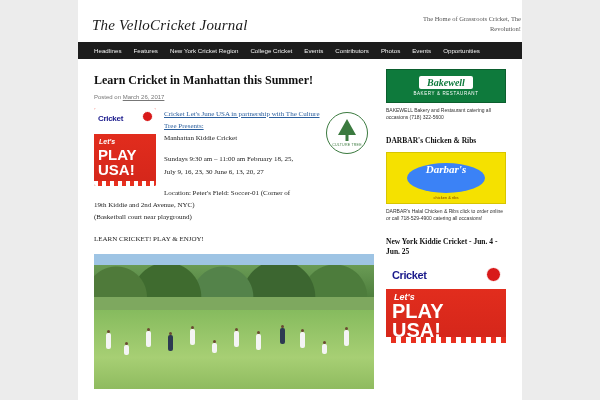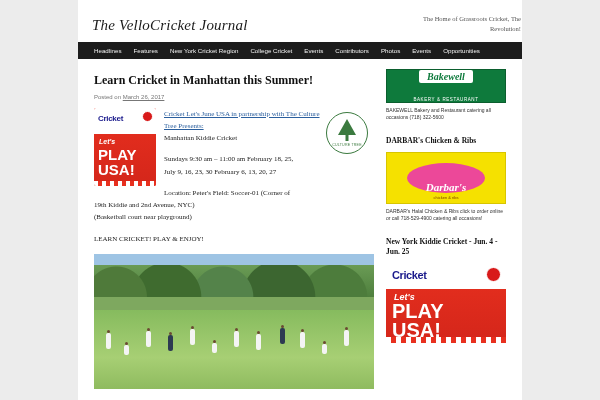--- a/index.html
+++ b/index.html
@@ -210,21 +210,21 @@
   .sb-caption {
     font-size: 5px; color: #333; line-height: 1.5;
     font-family: "Liberation Sans", sans-serif;
     margin-top: 4px;
   }
   .bakewell {
     width: 100%; height: 34px;
     background: #0e7a3c;
     border: 1px solid #0b5e2e;
     position: relative;
-    display: flex; flex-direction: column; justify-content: space-between;
+    display: flex; flex-direction: column; justify-content: center;
     align-items: center;
   }
   .bakewell .plate {
     background: #fff; color: #0e7a3c;
     font-family: "Liberation Serif", serif;
     font-weight: bold; font-style: italic;
     font-size: 10px; padding: 0 8px; border-radius: 2px;
     line-height: 13px;
   }
   .bakewell .sub {
@@ -233,22 +233,22 @@
   }
   .darbar {
     width: 100%; height: 52px;
     background: #f5e100;
     border: 1px solid #d8c500;
     position: relative;
     display: flex; align-items: center; justify-content: center;
   }
   .darbar .ellipse {
     width: 78px; height: 30px; border-radius: 50%;
-    background: #ec4899;
-    display: flex; align-items: flex-end; justify-content: center;
+    background: #3b82f6;
+    display: flex; align-items: flex-start; justify-content: center;
   }
   .darbar .ellipse span {
     color: #fff; font-family: "Liberation Serif", serif;
     font-weight: bold; font-style: italic; font-size: 11px;
   }
   .darbar .tag {
     position: absolute; bottom: 3px; left: 0; right: 0;
     text-align: center; font-size: 4px; color: #7a3d00;
     font-family: "Liberation Sans", sans-serif;
   }
@@ -343,21 +343,21 @@
             <div class="cap">CULTURE TREE</div>
           </div>
 
           <p>
             <a href="#" class="link">Cricket Let's June USA in partnership with The Culture Tree Presents:</a><br>
             <span>Manhattan Kiddie Cricket</span>
           </p>
 
           <p>
             <span>Sundays 9:30 am – 11:00 am February 18, 25,</span><br>
-            <span>July 9, 16, 23, 30 February 6, 13, 20, 27</span>
+            <span>July 9, 16, 23, 30 June 6, 13, 20, 27</span>
           </p>
 
           <p>
             <span>Location: Peter's Field: Soccer-01 (Corner of</span><br>
             <span>19th Kiddie and 2nd Avenue, NYC)</span><br>
             <span>(Basketball court near playground)</span>
           </p>
 
           <div class="clear"></div>
 

